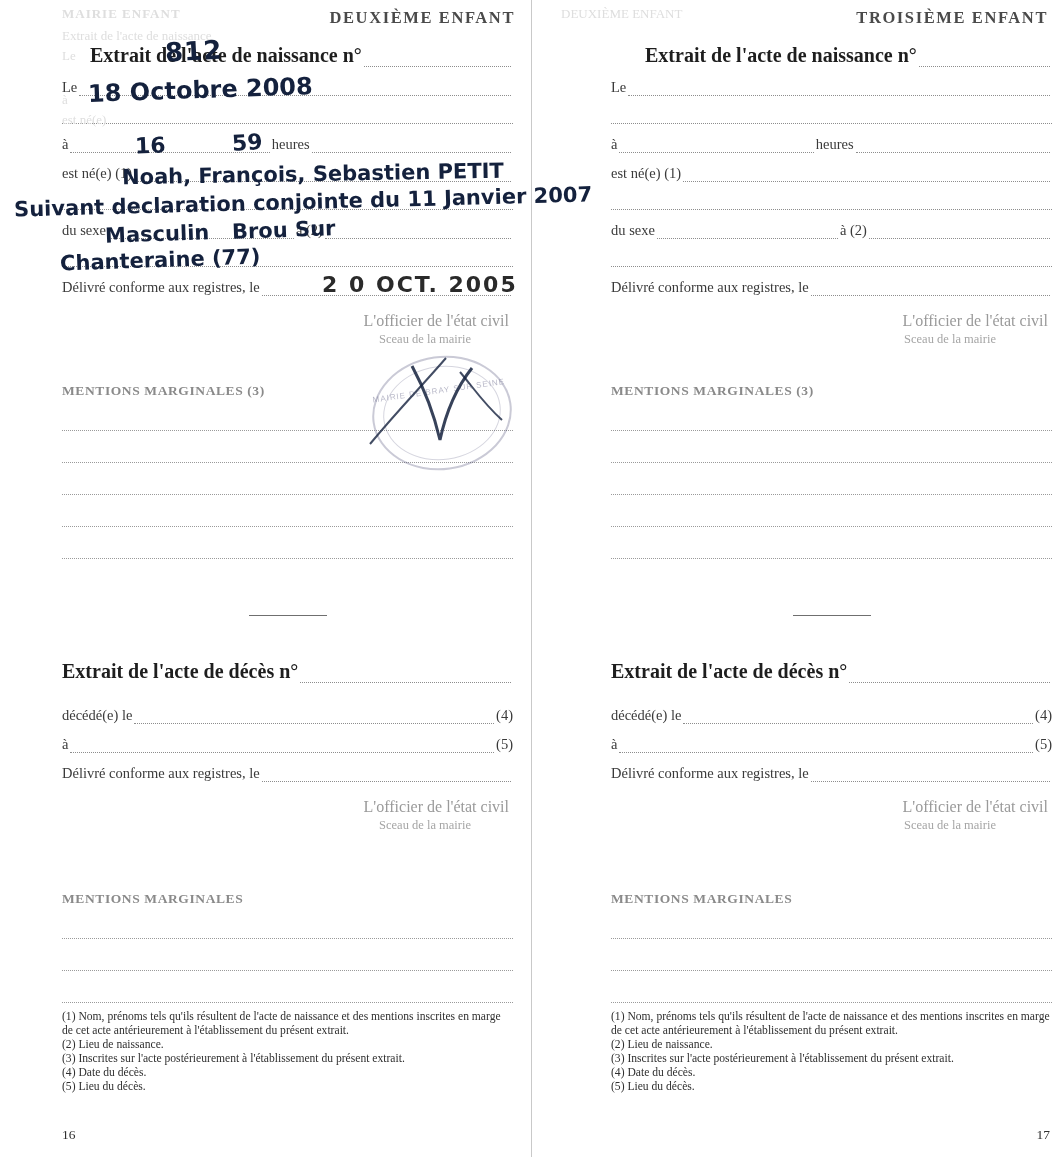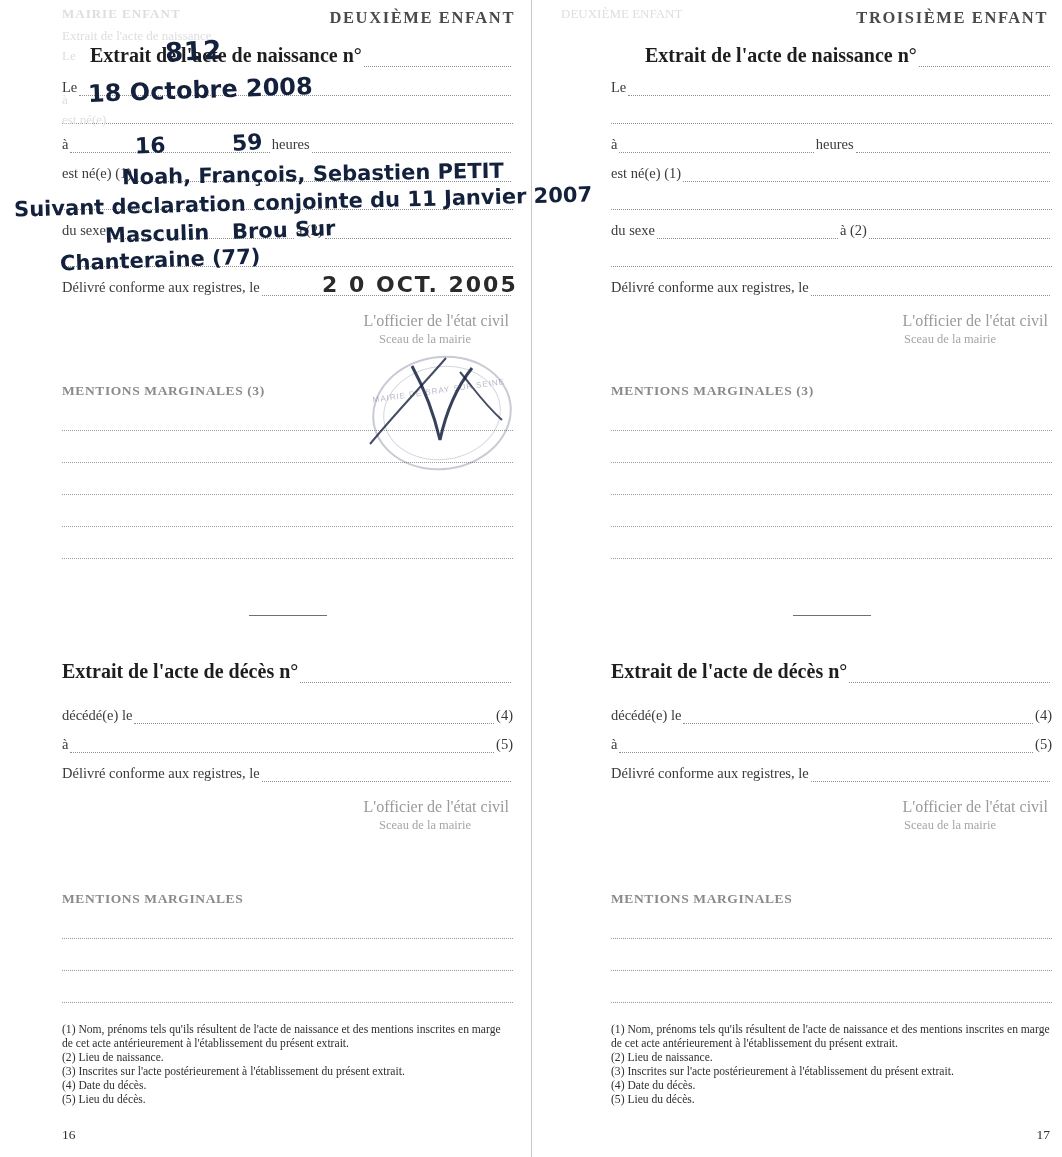--- a/index.html
+++ b/index.html
@@ -122,21 +122,21 @@
   .sep-rule {
     width: 78px;
     height: 0;
     border-top: 1px solid #6f6f6f;
     margin: 56px auto 44px auto;
   }
 
   
   .footnotes {
     position: absolute;
-    bottom: 50px;
+    bottom: 63px;
     font-size: 11.6px;
     line-height: 14px;
     color: #2f2f2f;
     font-family: "Liberation Serif", serif;
   }
   .page.left .footnotes  { left: 62px; width: 450px; }
   .page.right .footnotes { left: 80px; width: 450px; }
   .footnotes p { margin: 0; }
   .footnotes .para { margin-bottom: 0; }
 

